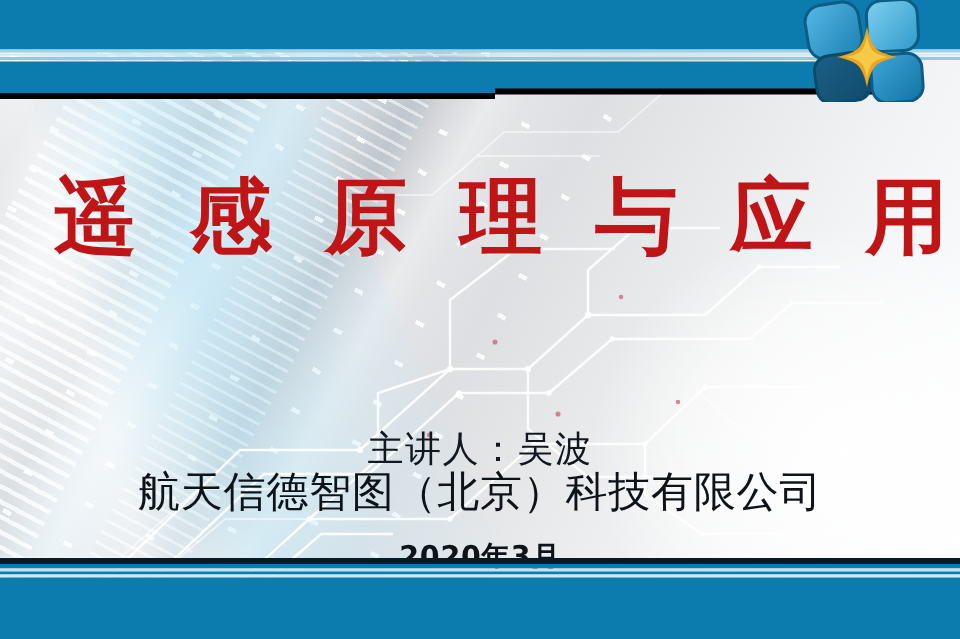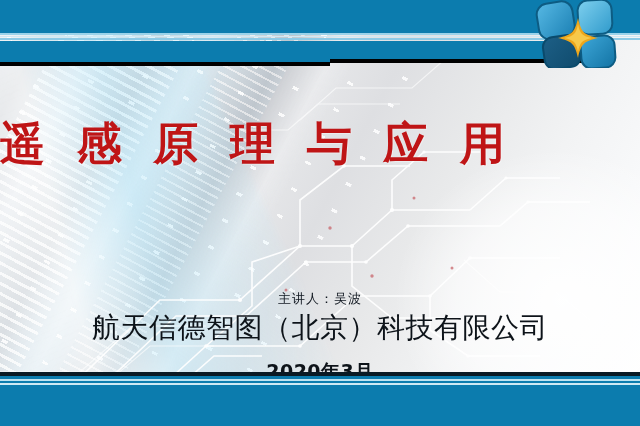--- a/index.html
+++ b/index.html
@@ -126,36 +126,36 @@
   .footer-l4{position:absolute;left:0;top:383px;width:640px;height:2px;background:#cfe9f4;}
   .footer-band{position:absolute;left:0;top:385px;width:640px;height:41px;background:#0c7cae;}
 
   
   .logo{position:absolute;left:526px;top:-4px;width:106px;height:72px;}
   .logo svg{display:block;}
 
   
   .title{
     position:absolute;left:0;top:116px;width:640px;
-    text-align:left;
+    text-align:right;
     font-family:"DejaVu Serif","Liberation Serif",serif;
     font-weight:bold;
-    font-size:45px;
+    font-size:55px;
     line-height:56px;
     letter-spacing:8px;
     color:#bf1516;
     text-shadow:1px 1px 0 rgba(255,255,255,.35);
     white-space:nowrap;
   }
   .presenter-block{
     position:absolute;left:0;top:286px;width:640px;text-align:center;
   }
   .presenter{
     font-family:"DejaVu Sans","Liberation Sans",sans-serif;
-    font-size:13px;line-height:26px;color:#111821;letter-spacing:1px;
+    font-size:24px;line-height:26px;color:#111821;letter-spacing:1px;
   }
   .company{
     font-family:"DejaVu Sans","Liberation Sans",sans-serif;
     font-size:28px;line-height:30px;color:#0d1319;letter-spacing:.5px;
     margin-top:1px;
   }
   .date{
     font-family:"DejaVu Sans","Liberation Sans",sans-serif;
     font-size:19px;line-height:26px;color:#0d1319;font-weight:bold;letter-spacing:.5px;
     margin-top:15px;

